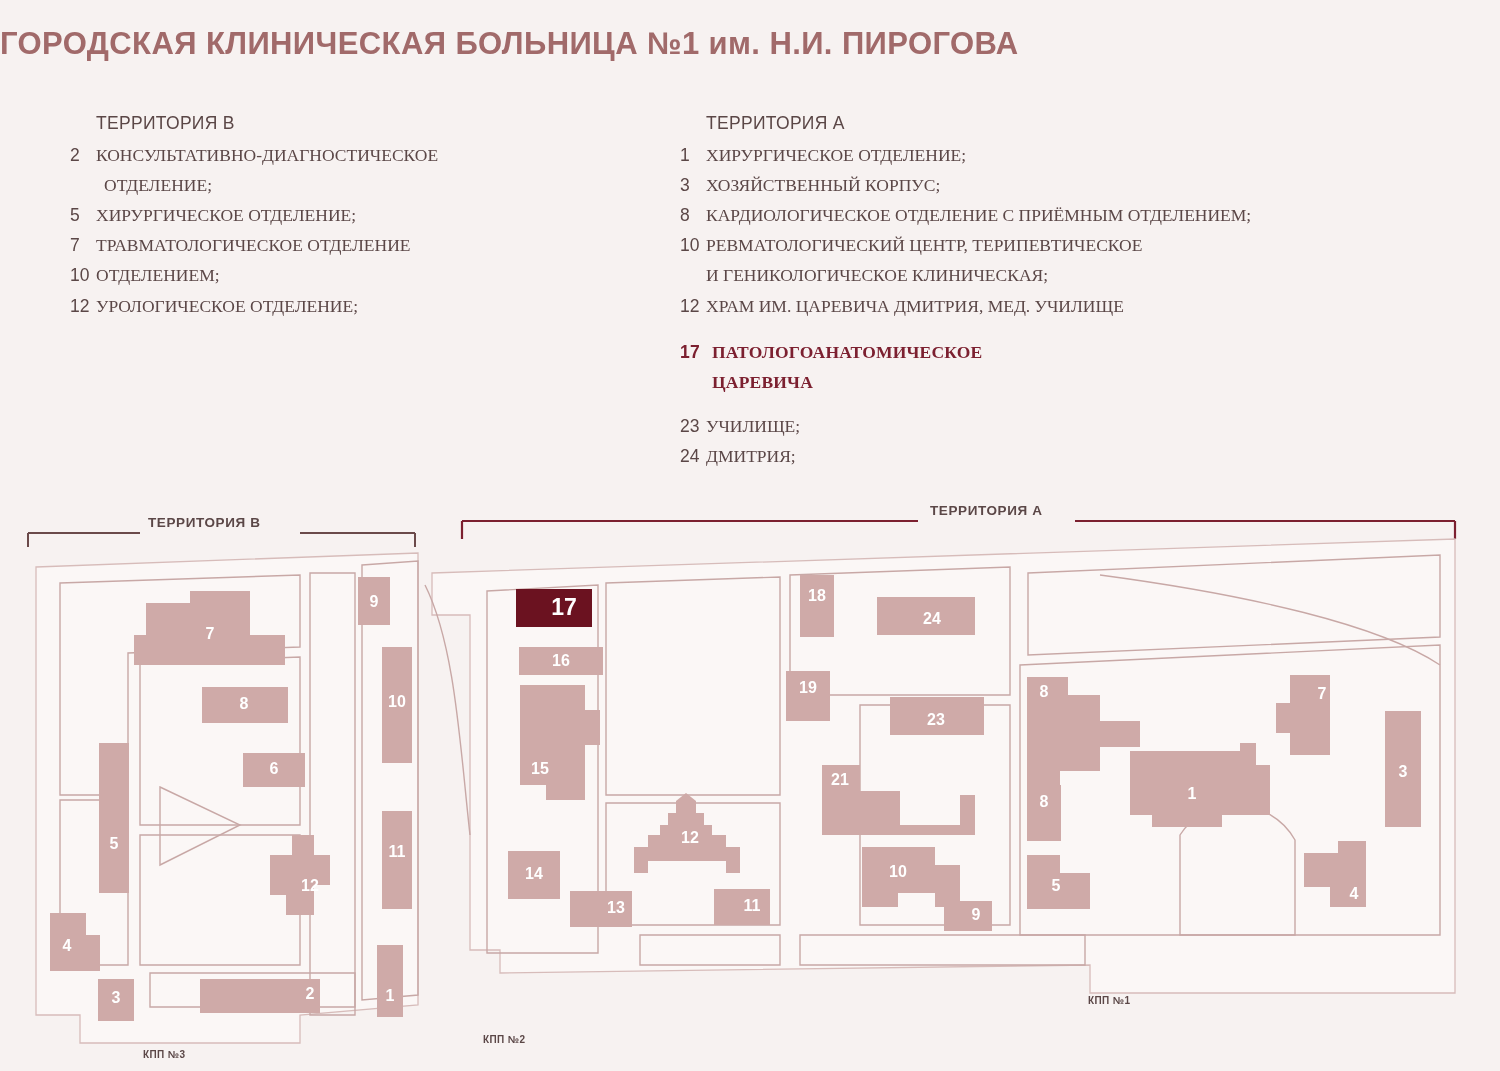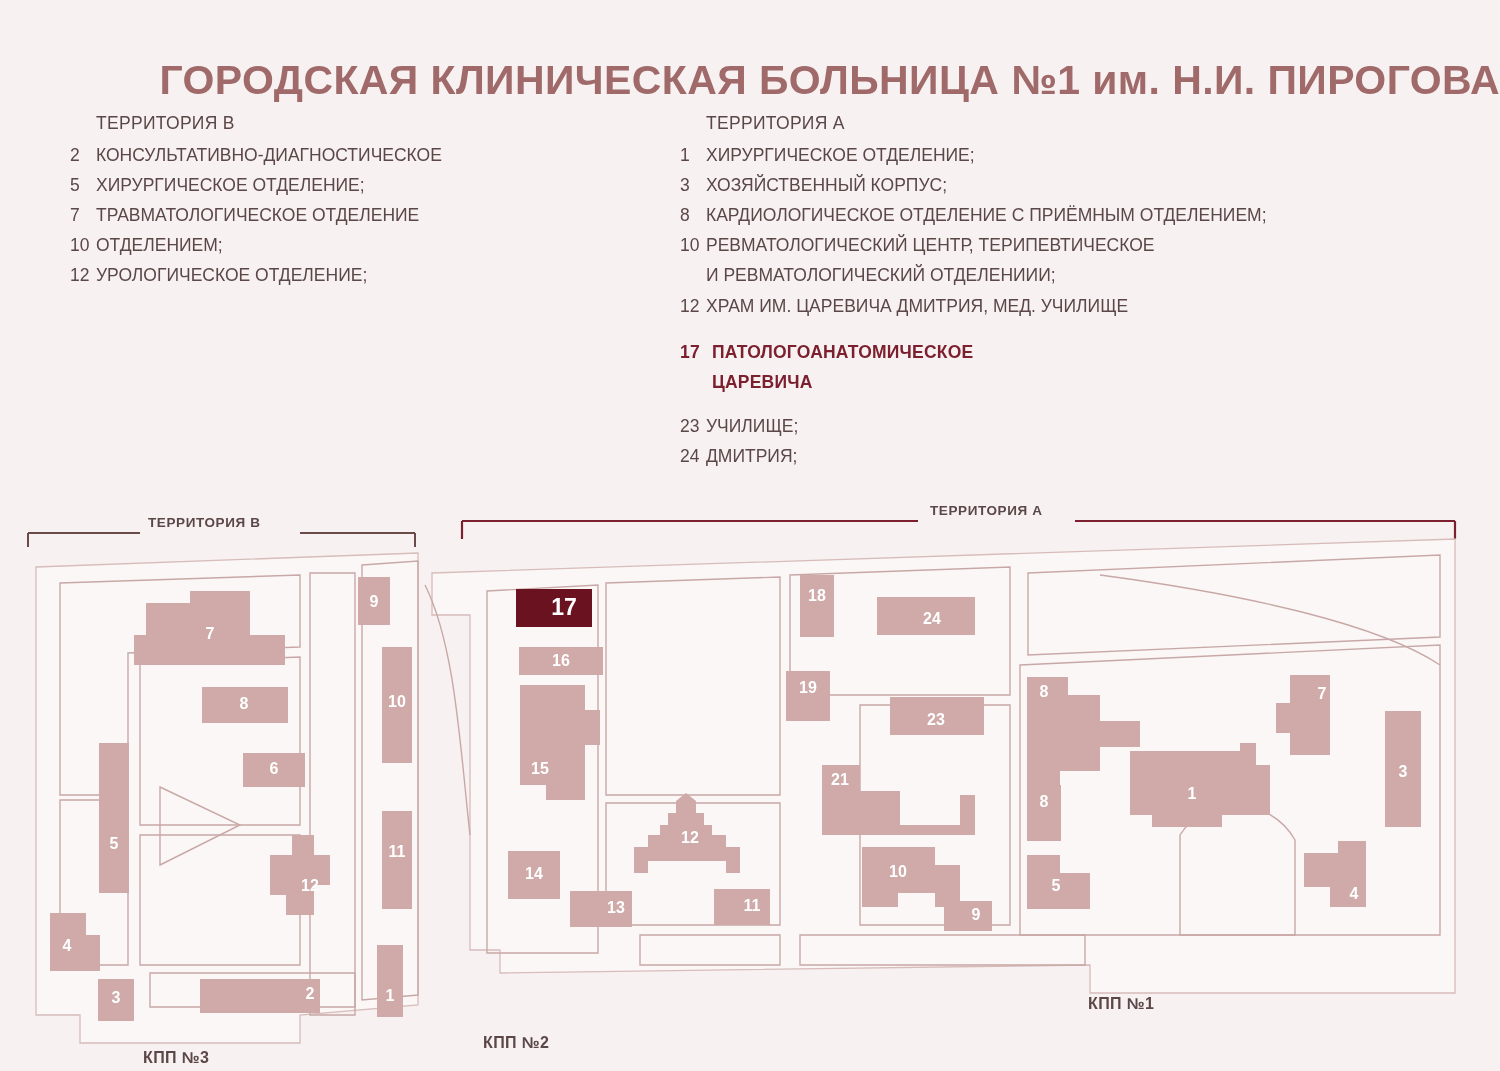--- a/index.html
+++ b/index.html
@@ -13,26 +13,25 @@
     position: relative;
     font-family: "Liberation Sans", sans-serif;
     color: #4a3b3b;
     overflow: hidden;
   }
   #page-title {
     position: absolute;
     top: 26px;
     left: 0;
     width: 1500px;
-    text-align: right;
-    font-size: 41px;
+    text-align: left;
+    font-size: 31px;
     font-weight: bold;
     letter-spacing: 0.4px;
     color: #a16a6a;
-    margin-top: 31px;
   }
   .legend-col {
     position: absolute;
     font-size: 17.5px;
     line-height: 1.72;
     color: #5b4747;
   }
   #legend-left { left: 70px; top: 108px; width: 600px; }
   #legend-right { left: 680px; top: 108px; width: 800px; }
   .legend-head {
@@ -48,20 +47,21 @@
   }
   .legend-num {
     min-width: 26px;
     flex: 0 0 auto;
     text-align: left;
     white-space: nowrap;
   }
   .legend-num.wide { min-width: 86px; }
   .legend-text {
     flex: 1 1 auto;
+    font-family: Liberation Serif, serif;
   }
   .legend-row.highlight {
     color: #7c2030;
     font-weight: bold;
     margin-top: 16px;
     margin-bottom: 14px;
     letter-spacing: 0.2px;
   }
   .legend-row.highlight .legend-num { min-width: 32px; }
   .legend-row.indent .legend-text { padding-left: 8px; }
@@ -80,21 +80,21 @@
     font-size: 13.5px;
     font-weight: bold;
     letter-spacing: 0.6px;
     color: #5b4747;
     white-space: nowrap;
   }
   #zone-b-label { left: 148px; top: 20px; }
   #zone-a-label { left: 930px; top: 8px; }
   .kpp-label {
     position: absolute;
-    font-size: 16px;
+    font-size: 10px;
     font-weight: bold;
     letter-spacing: 0.4px;
     color: #5b4747;
     white-space: nowrap;
   }
   #kpp3 { left: 143px; top: 554px; }
   #kpp2 { left: 483px; top: 539px; }
   #kpp1 { left: 1088px; top: 500px; }
 
   .bld-num {
@@ -140,20 +140,24 @@
 
 <div id="page-title">ГОРОДСКАЯ КЛИНИЧЕСКАЯ БОЛЬНИЦА №1 им. Н.И. ПИРОГОВА</div>
 
 <div class="legend-col" id="legend-left">
   <div class="legend-head">ТЕРРИТОРИЯ В</div>
 
   <div class="legend-row">
     <span class="legend-num">2</span>
     <span class="legend-text">КОНСУЛЬТАТИВНО-ДИАГНОСТИЧЕСКОЕ</span>
   </div>
+  <div class="legend-row indent">
+    <span class="legend-num"></span>
+    <span class="legend-text">ОТДЕЛЕНИЕ;</span>
+  </div>
   <div class="legend-row">
     <span class="legend-num">5</span>
     <span class="legend-text">ХИРУРГИЧЕСКОЕ ОТДЕЛЕНИЕ;</span>
   </div>
   <div class="legend-row">
     <span class="legend-num">7</span>
     <span class="legend-text">ТРАВМАТОЛОГИЧЕСКОЕ ОТДЕЛЕНИЕ</span>
   </div>
   <div class="legend-row">
     <span class="legend-num">10</span>
@@ -179,21 +183,21 @@
   <div class="legend-row">
     <span class="legend-num">8</span>
     <span class="legend-text">КАРДИОЛОГИЧЕСКОЕ ОТДЕЛЕНИЕ С ПРИЁМНЫМ ОТДЕЛЕНИЕМ;</span>
   </div>
   <div class="legend-row">
     <span class="legend-num">10</span>
     <span class="legend-text">РЕВМАТОЛОГИЧЕСКИЙ ЦЕНТР, ТЕРИПЕВТИЧЕСКОЕ</span>
   </div>
   <div class="legend-row">
     <span class="legend-num"></span>
-    <span class="legend-text">И РЕВМАТОЛОГИЧЕСКИЙ ОТДЕЛЕНИИИ;</span>
+    <span class="legend-text">И ГЕНИКОЛОГИЧЕСКОЕ КЛИНИЧЕСКАЯ;</span>
   </div>
   <div class="legend-row">
     <span class="legend-num">12</span>
     <span class="legend-text">ХРАМ ИМ. ЦАРЕВИЧА ДМИТРИЯ, МЕД. УЧИЛИЩЕ</span>
   </div>
 
   <div class="legend-row highlight">
     <span class="legend-num">17</span>
     <span class="legend-text">
       <span>ПАТОЛОГОАНАТОМИЧЕСКОЕ</span><br>

